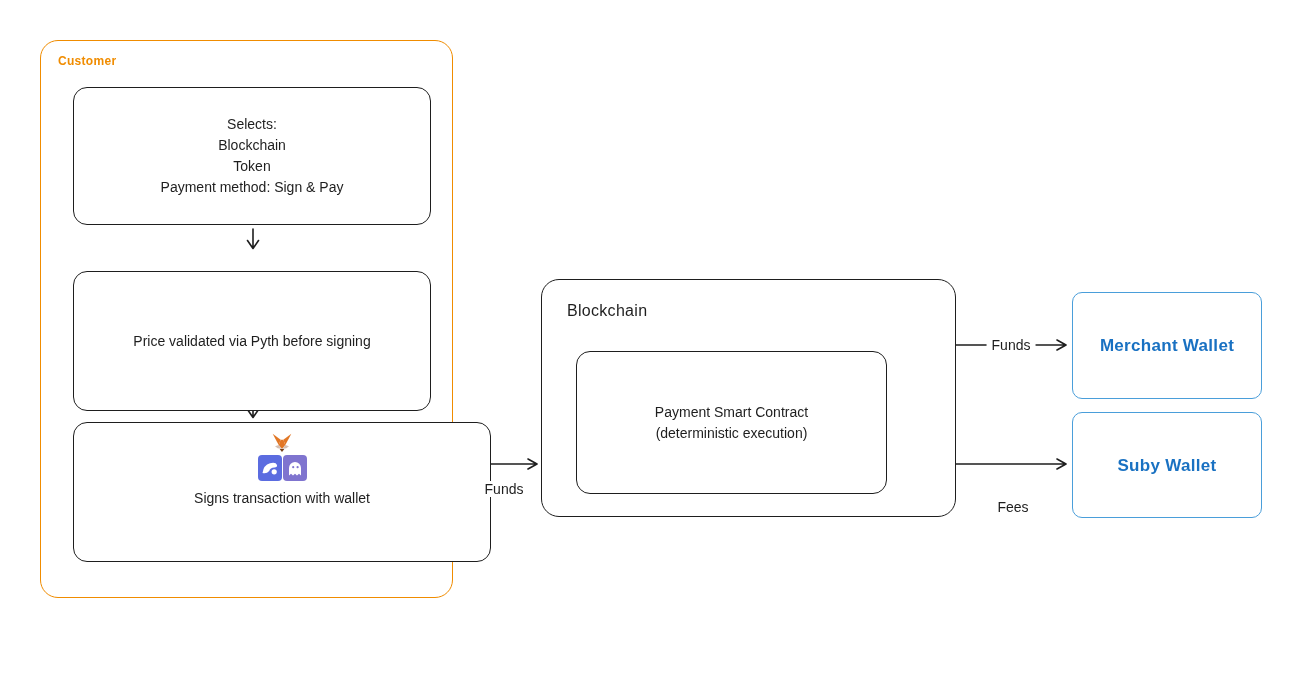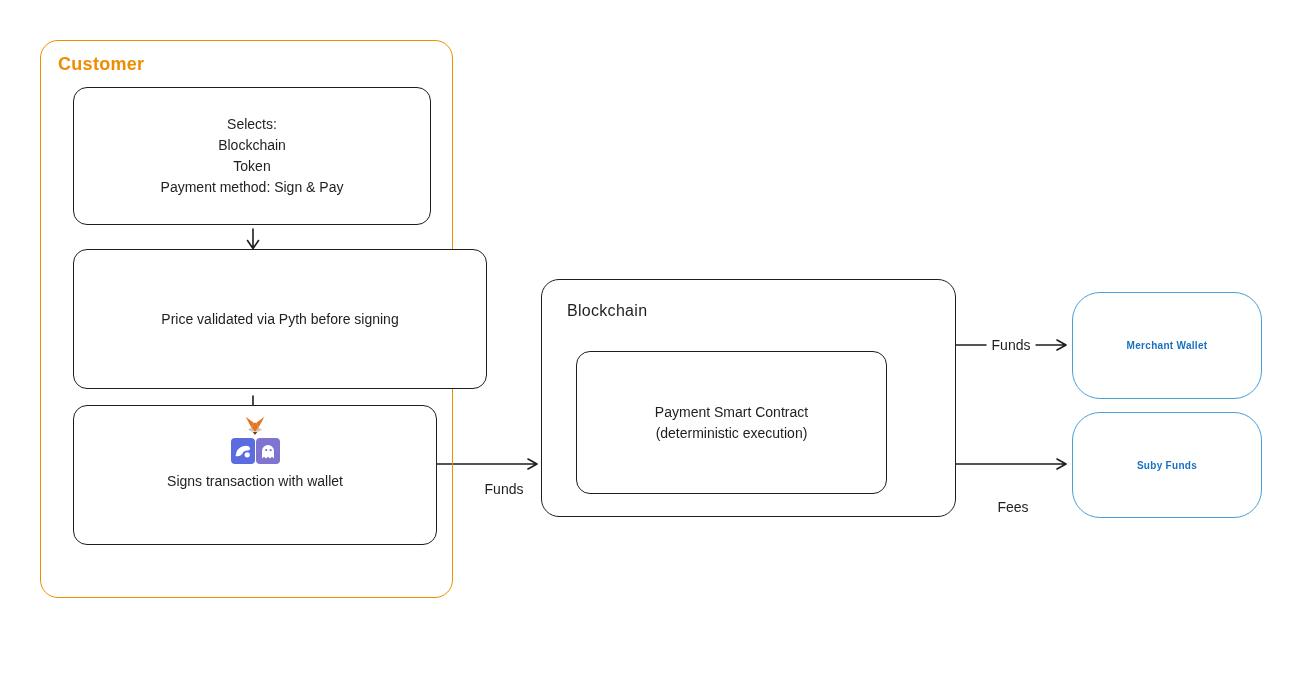--- a/index.html
+++ b/index.html
@@ -41,21 +41,21 @@
     left: 40px; top: 40px;
     width: 413px; height: 558px;
     border-color: var(--customer_accent, #f08c00);
   }
   .group.blockchain {
     left: 541px; top: 279px;
     width: 415px; height: 238px;
   }
   .group-label {
     position: absolute;
-    font-size: 18px;
+    font-size: 12px;
     font-weight: 700;
     letter-spacing: 0.3px;
     white-space: nowrap;
   }
   .group.customer .group-label {
     left: 17px; top: 13px;
     color: var(--customer_accent, #f08c00);
   }
   .group.blockchain .group-label {
     left: 25px; top: 22px;
@@ -73,45 +73,45 @@
     align-items: center;
     justify-content: center;
     text-align: center;
     font-size: 14px;
     line-height: 21px;
     color: var(--stroke, #1e1e1e);
   }
   .multiline { white-space: pre-line; }
   
   .node.step-1 { left: 32px; top: 46px;  width: 358px; height: 138px; }
-  .node.step-2 { left: 32px; top: 208px; width: 414px; height: 140px; }
+  .node.step-2 { left: 32px; top: 230px; width: 358px; height: 140px; }
   .node.step-3 {
-    left: 32px; top: 364px; width: 364px; height: 140px;
+    left: 32px; top: 381px; width: 418px; height: 140px;
     flex-direction: column;
     justify-content: flex-start;
     padding-top: 10px;
   }
   .wallet-icons-row {
     display: flex;
     gap: 1px;
     margin-top: 2px;
   }
   .wallet-icon {
     width: 24px; height: 26px;
     display: block;
   }
   .step-3 .step-text { margin-top: 7px; }
   
   .node.contract { left: 34px; top: 71px; width: 311px; height: 143px; }
   
   .node.wallet {
     border: 1.6px solid var(--wallet_border, #4a9eda);
-    border-radius: 28px;
+    border-radius: 10px;
     color: var(--wallet_text, #1971c2);
-    font-size: 10px;
+    font-size: 17px;
     font-weight: 700;
     letter-spacing: 0.3px;
   }
   .node.wallet.merchant { left: 1072px; top: 292px; width: 190px; height: 107px; }
   .node.wallet.suby     { left: 1072px; top: 412px; width: 190px; height: 106px; }
   
   .flow-label {
     position: absolute;
     transform: translate(-50%, -50%);
     background: #ffffff;
@@ -191,20 +191,20 @@
     <div class="node contract">
       <span class="multiline">Payment Smart Contract
 (deterministic execution)</span>
     </div>
   </div>
 
   <div class="node wallet merchant">
     <span>Merchant Wallet</span>
   </div>
   <div class="node wallet suby">
-    <span>Suby Funds</span>
+    <span>Suby Wallet</span>
   </div>
 
   <span class="flow-label funds">Funds</span>
   <span class="flow-label payout">Funds</span>
   <span class="flow-label fees">Fees</span>
 
 </div>
 
 </body></html>

